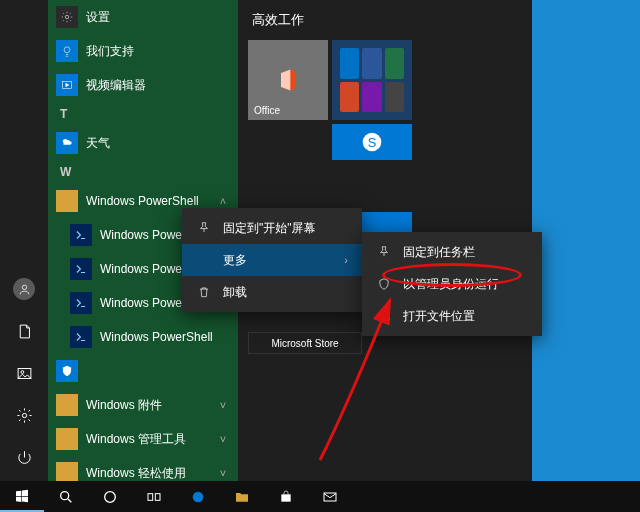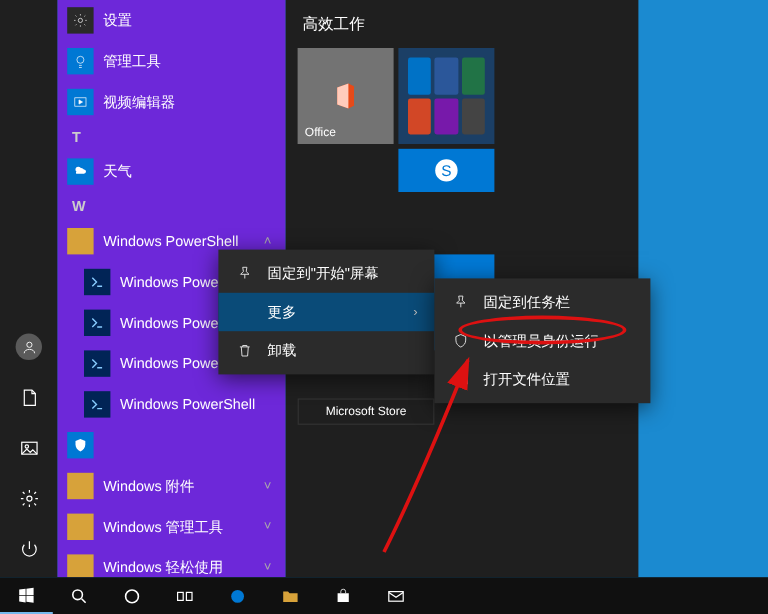--- a/index.html
+++ b/index.html
@@ -5,21 +5,21 @@
   *{margin:0;padding:0;box-sizing:border-box;font-family:"Segoe UI","Microsoft YaHei",sans-serif;-webkit-font-smoothing:antialiased}
   html,body{width:640px;height:512px;overflow:hidden;background:#1b8ad0}
   
   .rail{position:absolute;left:0;top:0;width:48px;height:481px;background:#1f1f1f;display:flex;flex-direction:column;justify-content:flex-end;padding-bottom:4px;gap:2px}
   .rail .spacer{flex:1}
   .rail-btn{width:48px;height:40px;display:flex;align-items:center;justify-content:center;color:#fff;cursor:pointer}
   .rail-btn svg{width:17px;height:17px;stroke:#fff;fill:none;stroke-width:1.4}
   .avatar-circle{width:22px;height:22px;border-radius:50%;background:#5a5a5a;display:flex;align-items:center;justify-content:center}
   .avatar-circle svg{width:13px;height:13px}
   
-  .applist{position:absolute;left:48px;top:0;width:190px;height:481px;background:#6d28d9;color:#fff;overflow:hidden;font-size:12px}
+  .applist{position:absolute;left:48px;top:0;width:190px;height:481px;background:#14532d;color:#fff;overflow:hidden;font-size:12px}
   .app-row{height:34px;display:flex;align-items:center;gap:8px;padding:0 8px;cursor:pointer;position:relative}
   .app-row.sub{padding-left:22px}
   .app-row .ico{width:22px;height:22px;display:flex;align-items:center;justify-content:center;flex:0 0 22px}
   .app-row .ico.box{background:#2a2a2a}
   .app-row .ico.folder{background:#d7a23a}
   .app-row .ico.ps{background:#012456}
   .app-row .ico svg{width:14px;height:14px}
   .app-row .label{flex:1;white-space:nowrap;overflow:hidden;text-overflow:ellipsis}
   .app-row .chev{width:14px;text-align:center;color:#aaa;font-size:11px}
   .letter-hdr{height:24px;display:flex;align-items:center;padding-left:12px;color:#ccc;font-size:12px;font-weight:600}
@@ -108,21 +108,21 @@
       </div>
     <span class="label">设置</span>
   </div>
   <div class="app-row">
     <div class="ico box" style="background:#0078d4">
         <svg viewBox="0 0 24 24" stroke="#fff" fill="none">
           <circle cx="12" cy="10" r="5"></circle>
           <path d="M10 18h4M10 21h4"></path>
         </svg>
       </div>
-    <span class="label">管理工具</span>
+    <span class="label">我们支持</span>
   </div>
   <div class="app-row">
     <div class="ico box" style="background:#0078d4">
         <svg viewBox="0 0 24 24" stroke="#fff" fill="none">
           <rect x="4" y="6" width="16" height="12"></rect>
           <path d="M10 9l5 3-5 3z" fill="#fff"></path>
         </svg>
       </div>
     <span class="label">视频编辑器</span>
   </div>

